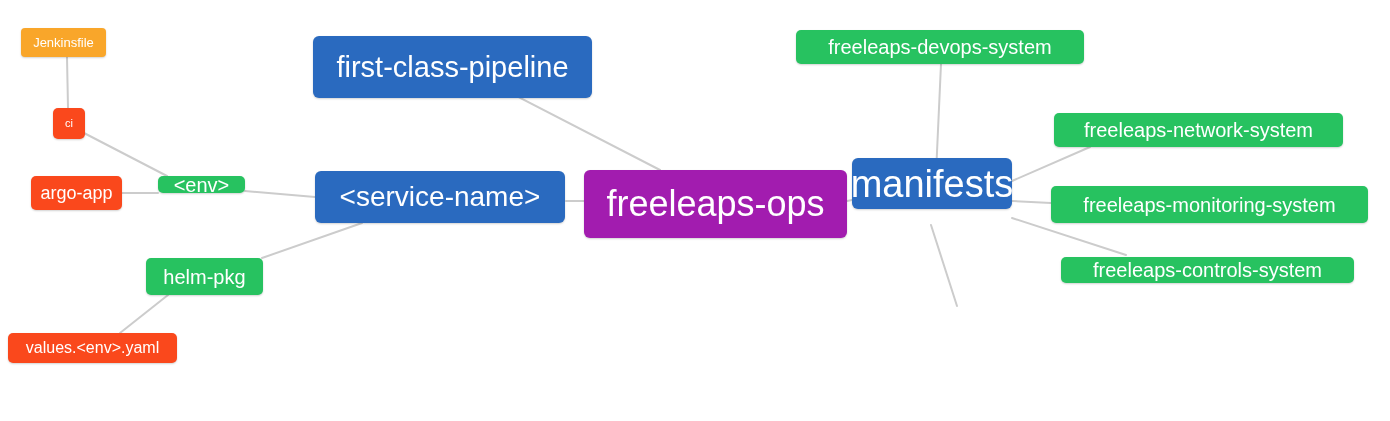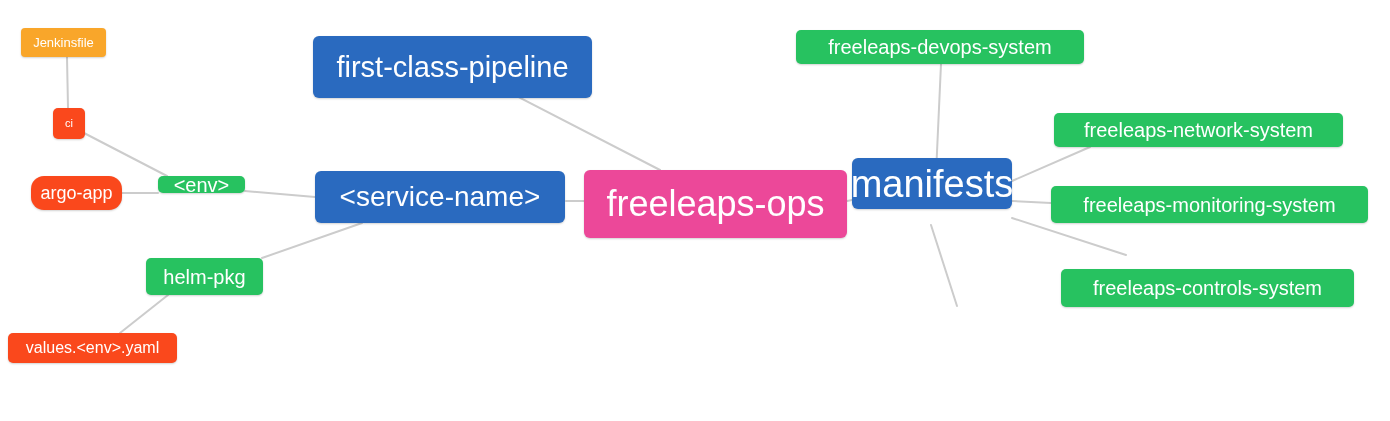--- a/index.html
+++ b/index.html
@@ -28,39 +28,39 @@
     align-items: center;
     justify-content: center;
     color: #ffffff;
     border-radius: 5px;
     box-shadow: 0 1px 2px rgba(0,0,0,0.18);
     white-space: nowrap;
     cursor: pointer;
     box-sizing: border-box;
     line-height: 1;
   }
-  .lv0 { background: #ec4899; }
+  .lv0 { background: #a21caf; }
   .lv1 { background: #2a6abf; }
   .lv2 { background: #27c260; }
   .lv3 { background: #fa481c; }
   .lv4 { background: #f9a62a; }
 
   .n-root        { left: 584px;  top: 170px; width: 263px; height: 68px; font-size: 36px; border-radius: 6px; }
   .n-pipeline    { left: 313px;  top: 36px;  width: 279px; height: 62px; font-size: 29px; border-radius: 6px; }
   .n-service     { left: 315px;  top: 171px; width: 250px; height: 52px; font-size: 28px; border-radius: 6px; }
   .n-manifests   { left: 852px;  top: 158px; width: 160px; height: 51px; font-size: 38px; border-radius: 6px; }
   .n-env         { left: 158px;  top: 176px; width: 87px;  height: 17px; font-size: 20px; }
   .n-helm        { left: 146px;  top: 258px; width: 117px; height: 37px; font-size: 20px; }
   .n-devops      { left: 796px;  top: 30px;  width: 288px; height: 34px; font-size: 20px; }
   .n-network     { left: 1054px; top: 113px; width: 289px; height: 34px; font-size: 20px; }
   .n-monitoring  { left: 1051px; top: 186px; width: 317px; height: 37px; font-size: 20px; }
-  .n-controls    { left: 1061px; top: 257px; width: 293px; height: 38px; font-size: 20px; margin-top: 12px; }
+  .n-controls    { left: 1061px; top: 257px; width: 293px; height: 26px; font-size: 20px; }
   .n-storage     { left: 814px;  top: 306px; width: 291px; height: 40px; font-size: 20px; }
   .n-ci          { left: 53px;   top: 108px; width: 32px;  height: 31px; font-size: 11px; }
-  .n-argo        { left: 31px;   top: 176px; width: 91px;  height: 34px; font-size: 18px; border-radius: 13px; }
+  .n-argo        { left: 31px;   top: 176px; width: 91px;  height: 34px; font-size: 18px; }
   .n-values     { left: 8px;    top: 333px; width: 169px; height: 30px; font-size: 16px; }
   .n-jenkins     { left: 21px;   top: 28px;  width: 85px;  height: 29px; font-size: 13px; border-radius: 4px; }
 </style>
 </head>
 <body>
 
 <div class="canvas">
 
   <svg class="edges" viewBox="0 0 1390 421" xmlns="http://www.w3.org/2000/svg">
     <line x1="67" y1="57" x2="68" y2="108"></line>

